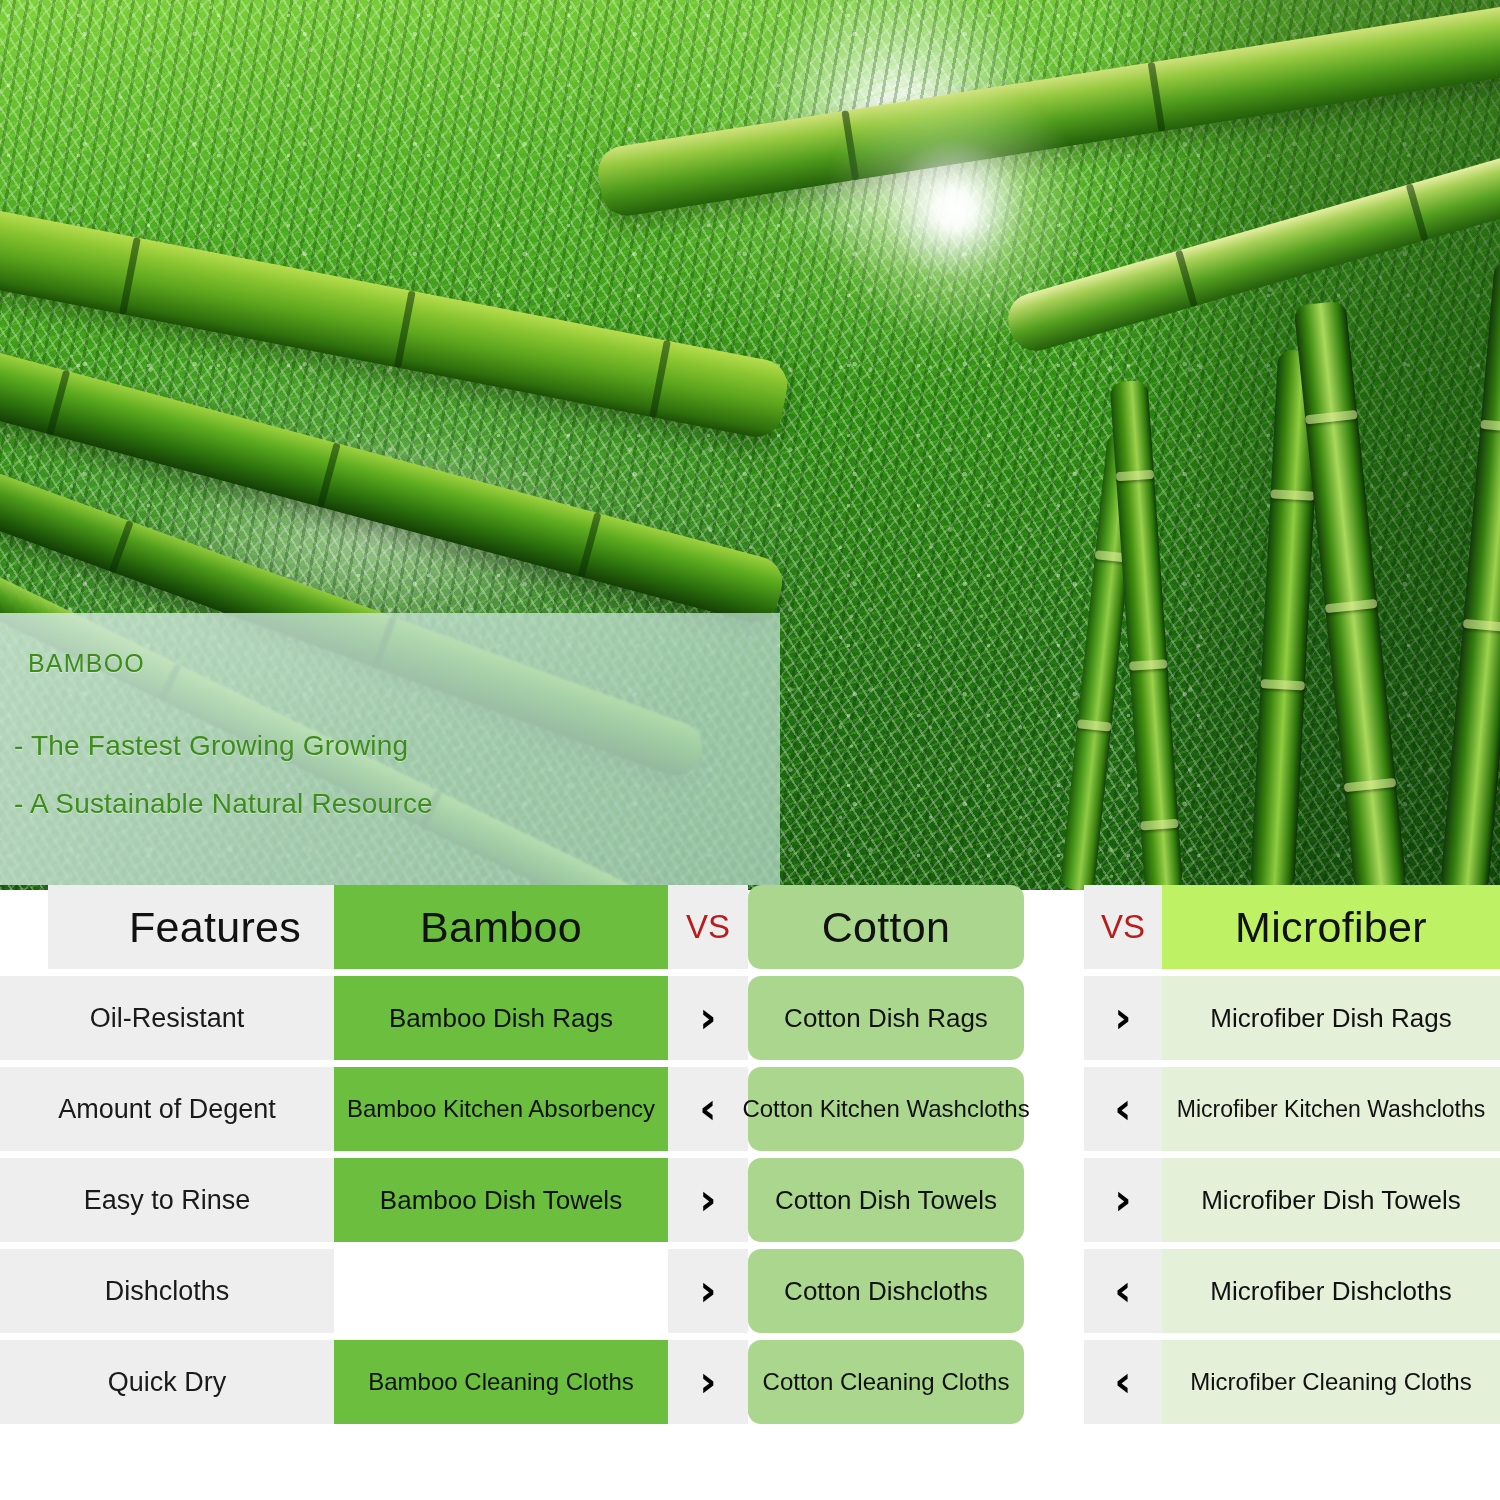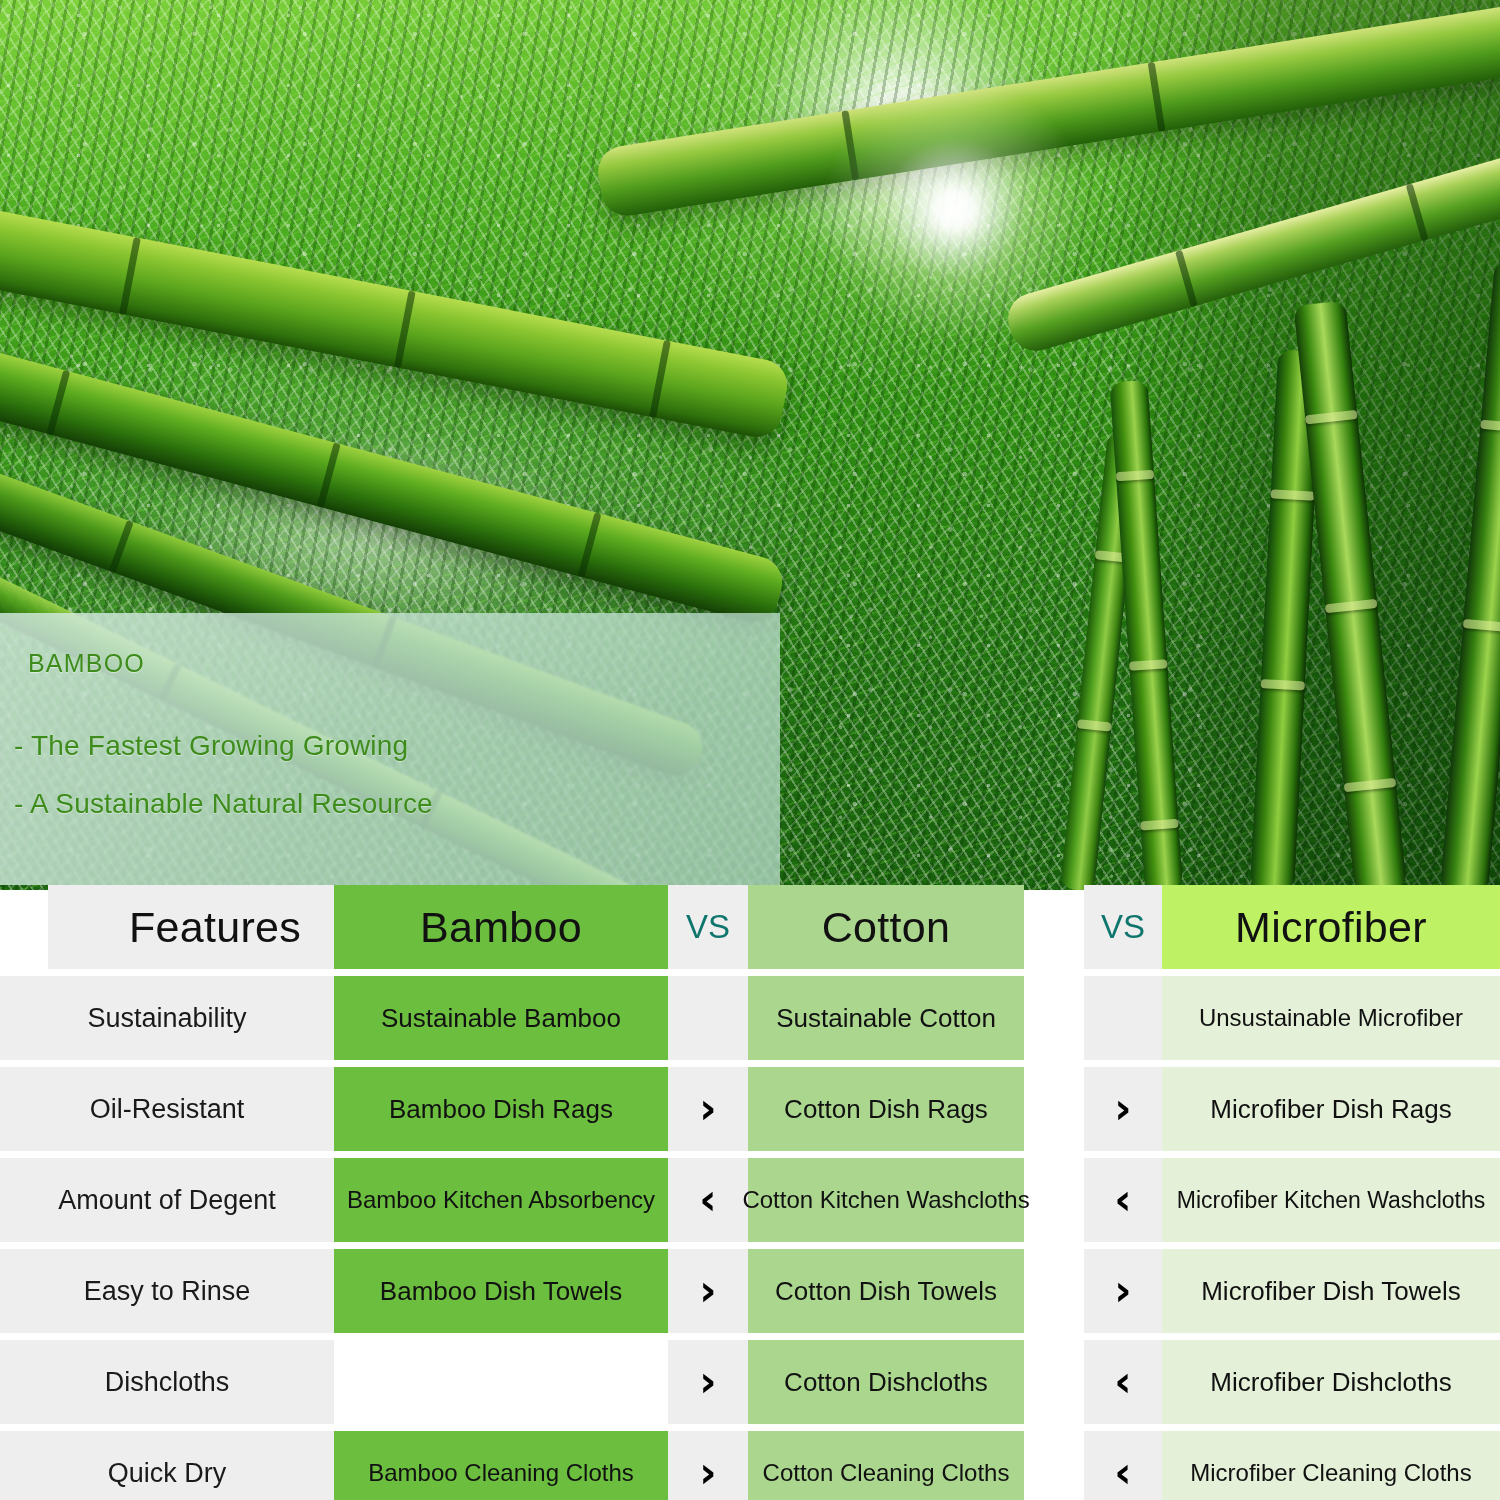--- a/index.html
+++ b/index.html
@@ -108,31 +108,31 @@
   .trow{position:relative;height:84px;margin-bottom:7px;}
   .trow:last-child{margin-bottom:0;}
   .cell{
     position:absolute;top:0;height:84px;
     display:flex;align-items:center;justify-content:center;
     box-sizing:border-box;text-align:center;
   }
   .c-feat{left:0;width:334px;background:#eeeeee;}
   .c-bamboo{left:334px;width:334px;}
   .c-vs1{left:668px;width:80px;background:#eeeeee;}
-  .c-cotton{left:748px;width:276px;}
+  .c-cotton{left:748px;width:276px;border-radius:13px;}
   .c-vs2{left:1084px;width:78px;background:#eeeeee;}
   .c-micro{left:1162px;width:338px;}
 
   .hdr .cell{height:84px;}
   .hdr .c-feat{background:#eeeeee;margin-left:48px;}
   .hdr .c-bamboo{background:#6cbe3f;}
   .hdr .c-cotton{background:#abd68e;}
   .hdr .c-micro{background:#bef264;}
   .hdr .lbl{font-size:43px;color:#111;letter-spacing:.3px;}
-  .hdr .vs{font-size:33px;color:#0f766e;font-weight:400;}
+  .hdr .vs{font-size:33px;color:#b91c1c;font-weight:400;}
 
   .body .c-bamboo{background:#6cbe3f;}
   .body .c-cotton{background:#abd68e;}
   .body .c-micro{background:#e4f0d8;}
   .body .feat-lbl{font-size:27px;color:#1a1a1a;}
   .body .val{font-size:26px;color:#111;padding:0 6px;white-space:nowrap;}
   .body .val.tight{font-size:24px;}
   .body .val.tighter{font-size:23px;}
   .body .op{font-size:42px;color:#000;font-weight:bold;font-family:"DejaVu Sans",sans-serif;line-height:1;}
 </style>
@@ -222,40 +222,20 @@
         <span class="lbl">Cotton</span>
       </div>
       <div class="cell c-vs2">
         <span class="vs">VS</span>
       </div>
       <div class="cell c-micro">
         <span class="lbl">Microfiber</span>
       </div>
     </div>
 
-    <div class="trow body">
-      <div class="cell c-feat">
-          <span class="feat-lbl">Sustainability</span>
-        </div>
-      <div class="cell c-bamboo">
-          <span class="val">Sustainable Bamboo</span>
-        </div>
-      <div class="cell c-vs1">
-          <span class="op"></span>
-        </div>
-      <div class="cell c-cotton">
-          <span class="val">Sustainable Cotton</span>
-        </div>
-      <div class="cell c-vs2">
-          <span class="op"></span>
-        </div>
-      <div class="cell c-micro">
-          <span class="val tight">Unsustainable Microfiber</span>
-        </div>
-    </div>
 
     <div class="trow body">
       <div class="cell c-feat">
           <span class="feat-lbl">Oil-Resistant</span>
         </div>
       <div class="cell c-bamboo">
           <span class="val">Bamboo Dish Rags</span>
         </div>
       <div class="cell c-vs1">
           <span class="op">›</span>

